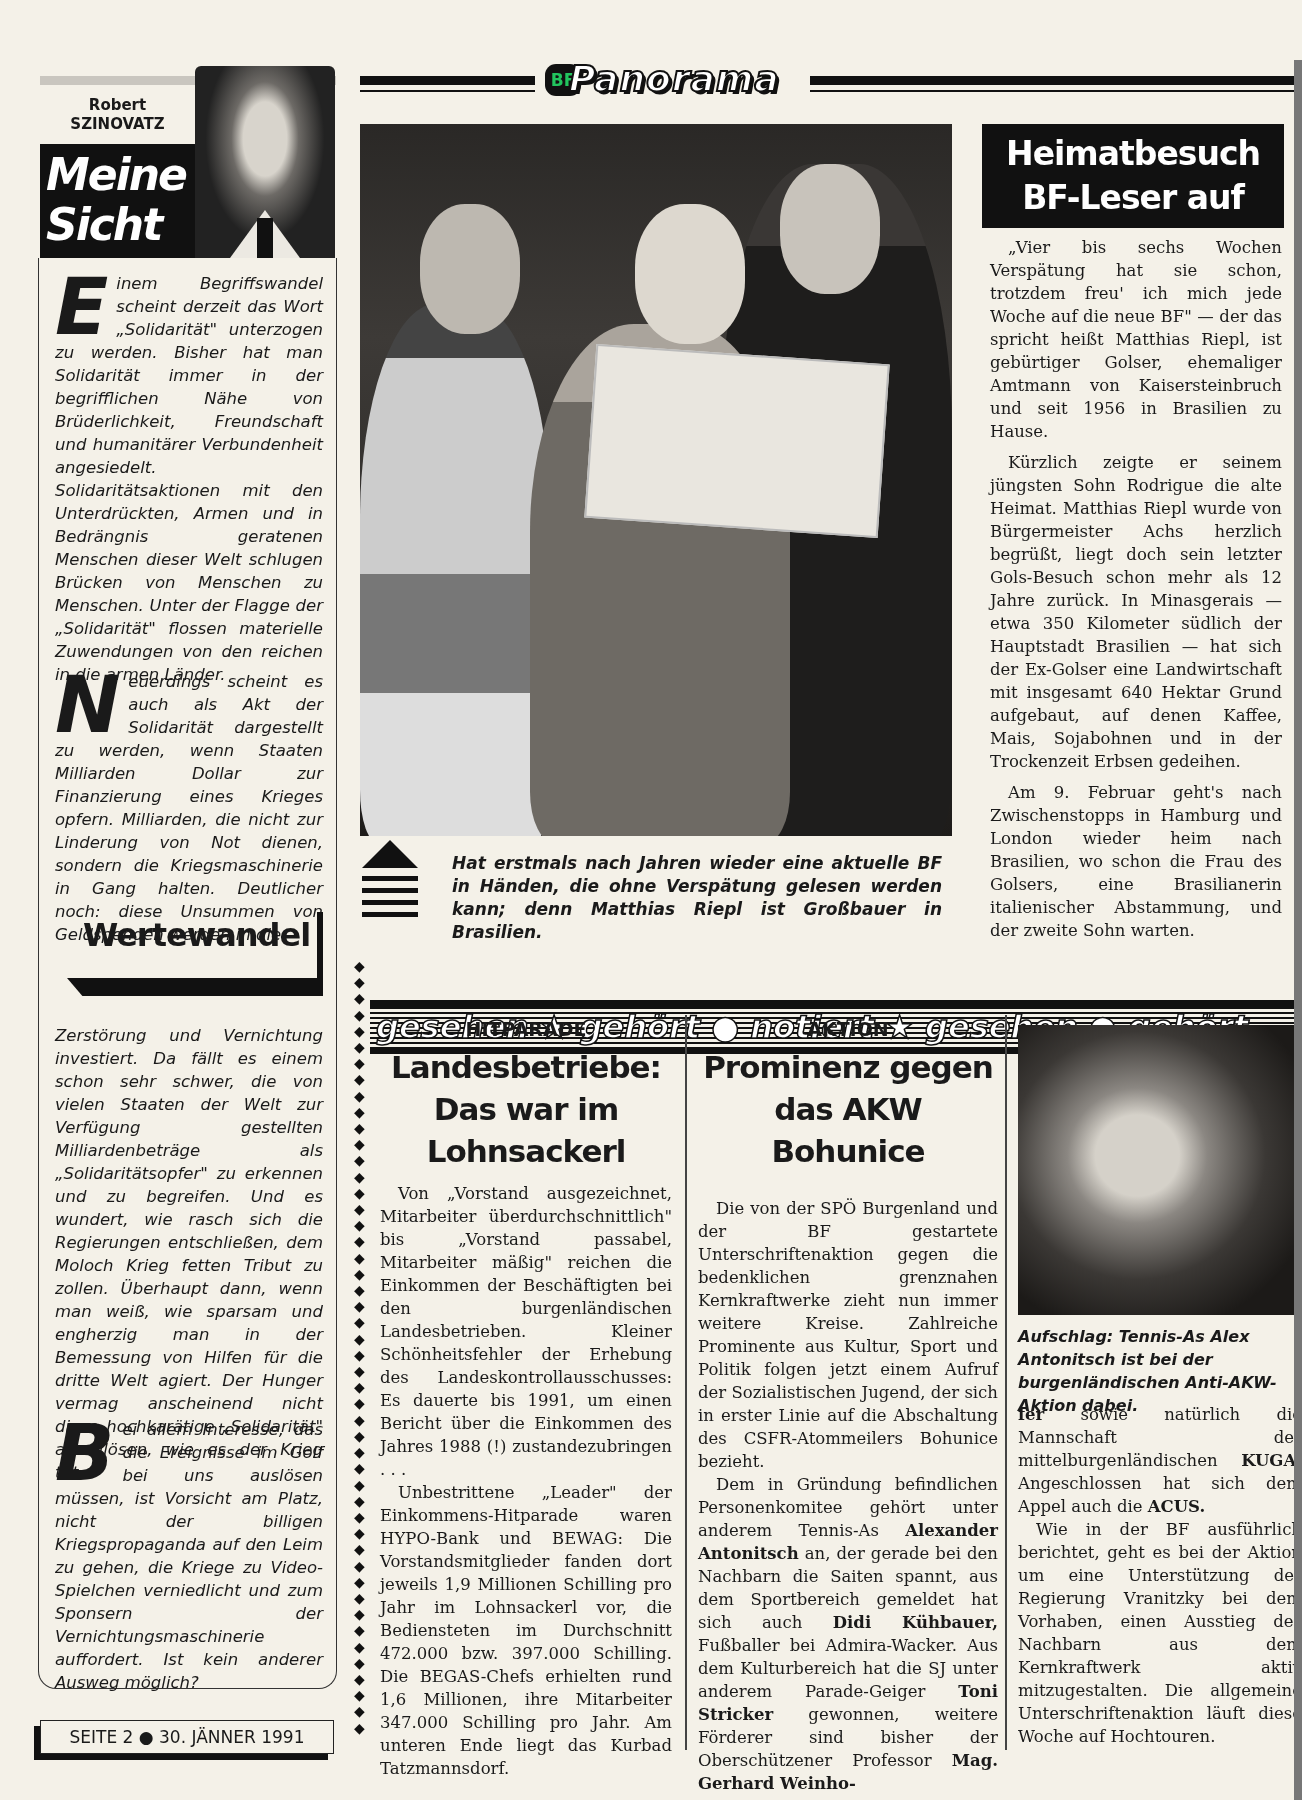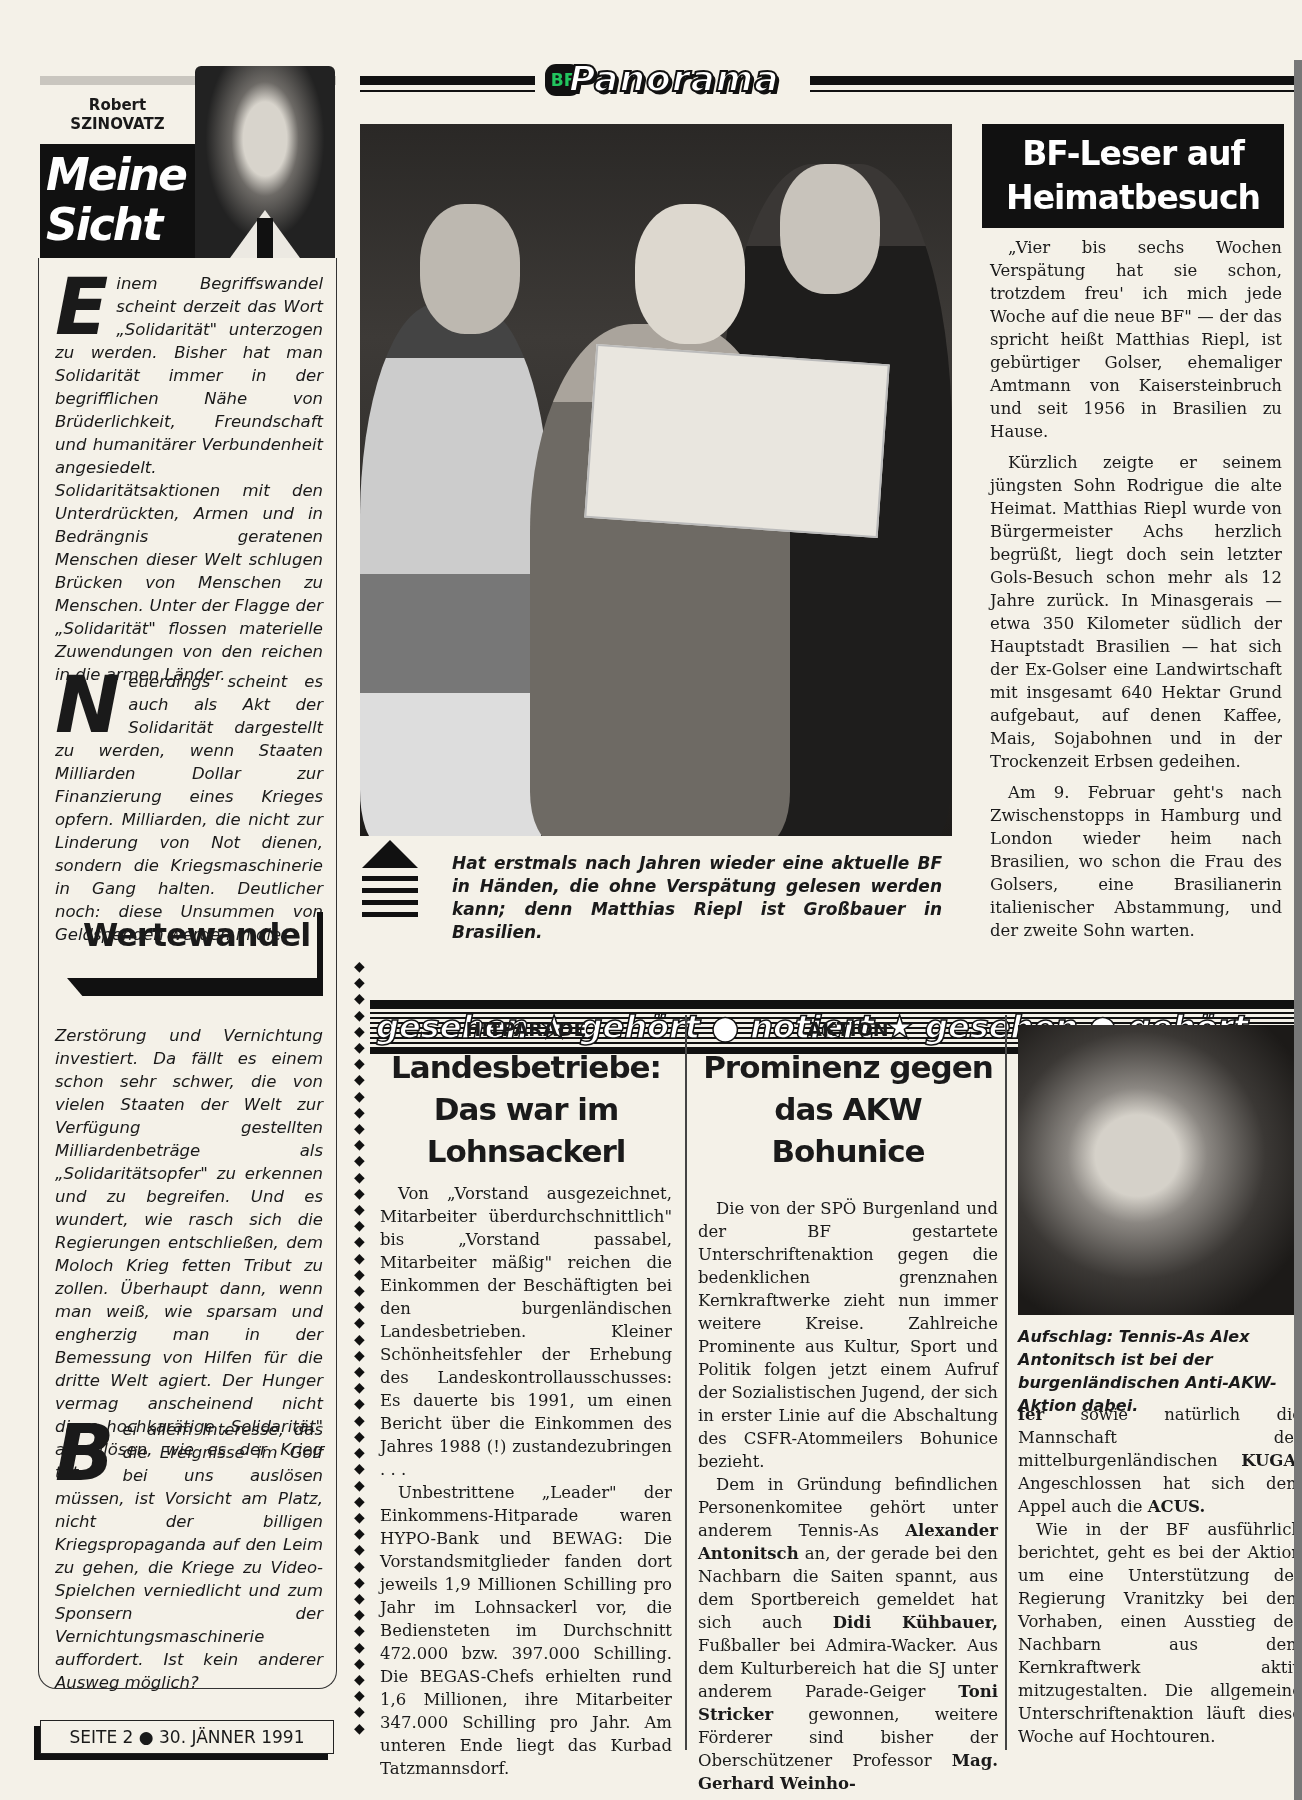--- a/index.html
+++ b/index.html
@@ -115,22 +115,22 @@
 <svg class="abs arrow-icon" viewBox="0 0 60 80">
   <polygon points="30,0 58,28 2,28" fill="#111"></polygon>
   <rect x="2" y="36" width="56" height="5" fill="#111"></rect>
   <rect x="2" y="48" width="56" height="5" fill="#111"></rect>
   <rect x="2" y="60" width="56" height="5" fill="#111"></rect>
   <rect x="2" y="72" width="56" height="5" fill="#111"></rect>
 </svg>
 <div class="abs caption">Hat erstmals nach Jahren wieder eine aktuelle BF in Händen, die ohne Verspätung gelesen werden kann; denn Matthias Riepl ist Großbauer in Brasilien.</div>
 
 <div class="abs heim-box">
+  <div>Heimatbesuch</div>
   <div>BF-Leser auf</div>
-  <div>Heimatbesuch</div>
 </div>
 <div class="abs heim-text">
   <p>„Vier bis sechs Wochen Verspätung hat sie schon, trotzdem freu' ich mich jede Woche auf die neue BF" — der das spricht heißt Matthias Riepl, ist gebürtiger Golser, ehemaliger Amtmann von Kaisersteinbruch und seit 1956 in Brasilien zu Hause.</p>
   <p>Kürzlich zeigte er seinem jüngsten Sohn Rodrigue die alte Heimat. Matthias Riepl wurde von Bürgermeister Achs herzlich begrüßt, liegt doch sein letzter Gols-Besuch schon mehr als 12 Jahre zurück. In Minasgerais — etwa 350 Kilometer südlich der Hauptstadt Brasilien — hat sich der Ex-Golser eine Landwirtschaft mit insgesamt 640 Hektar Grund aufgebaut, auf denen Kaffee, Mais, Sojabohnen und in der Trockenzeit Erbsen gedeihen.</p>
   <p>Am 9. Februar geht's nach Zwischenstopps in Hamburg und London wieder heim nach Brasilien, wo schon die Frau des Golsers, eine Brasilianerin italienischer Abstammung, und der zweite Sohn warten.</p>
 </div>
 
 <div class="abs diamonds" id="diamonds">
     <div>◆</div>
     <div>◆</div>

